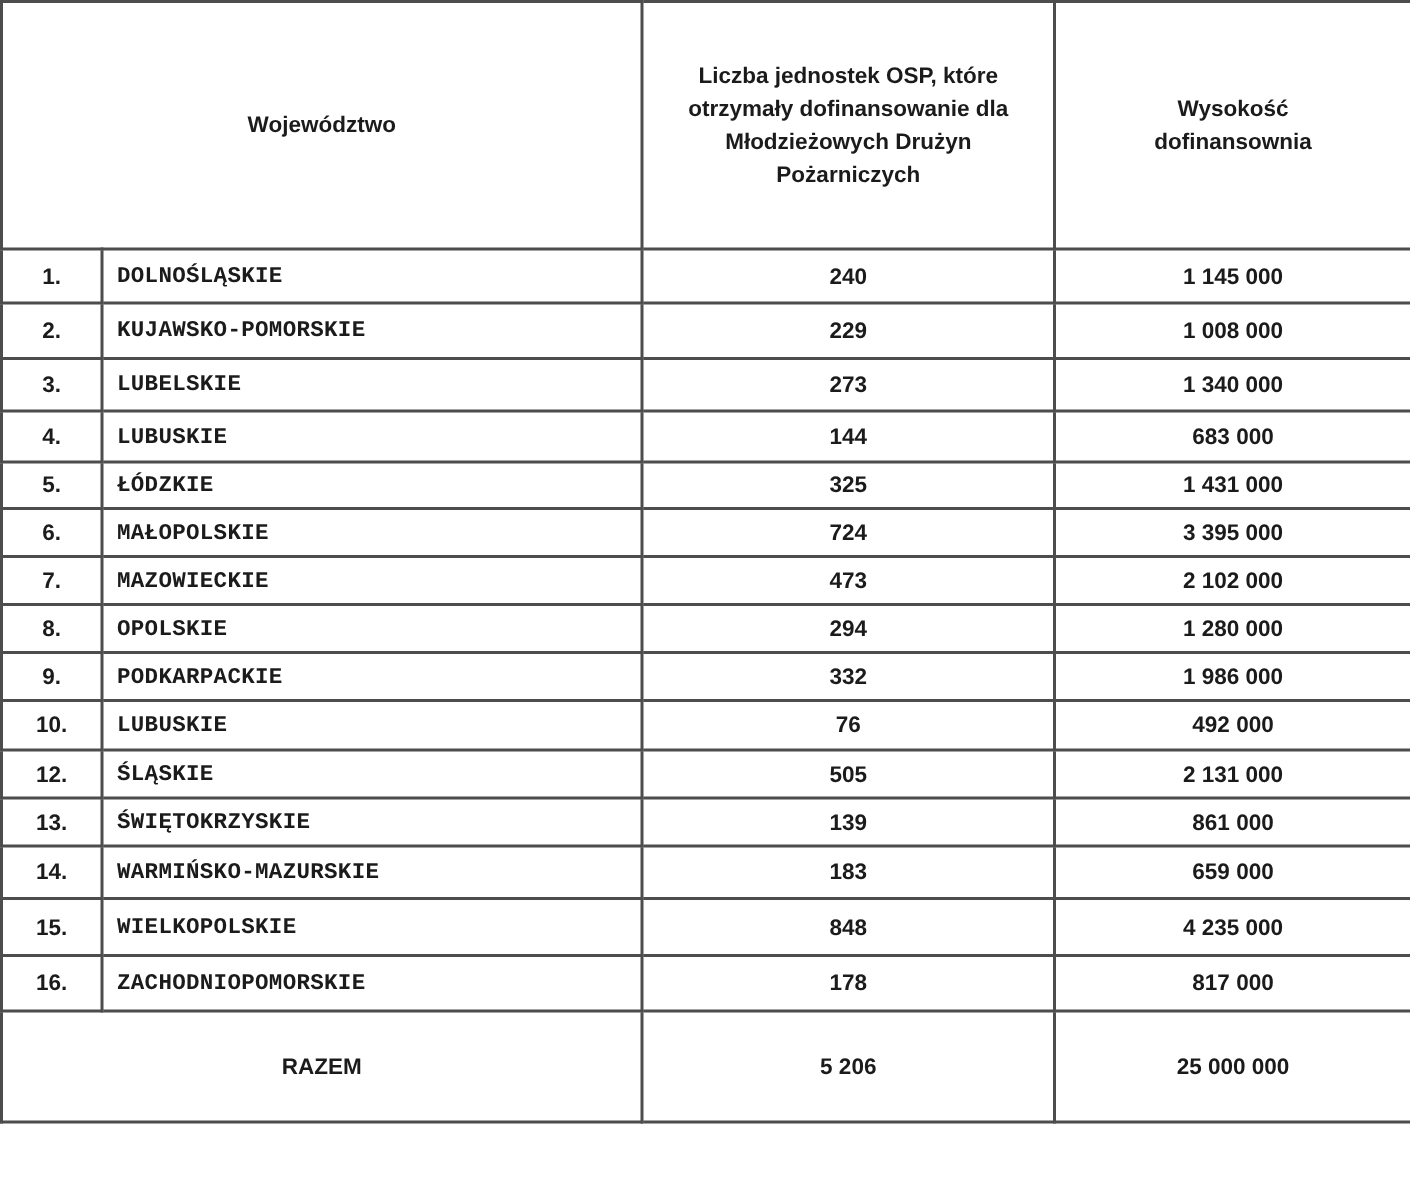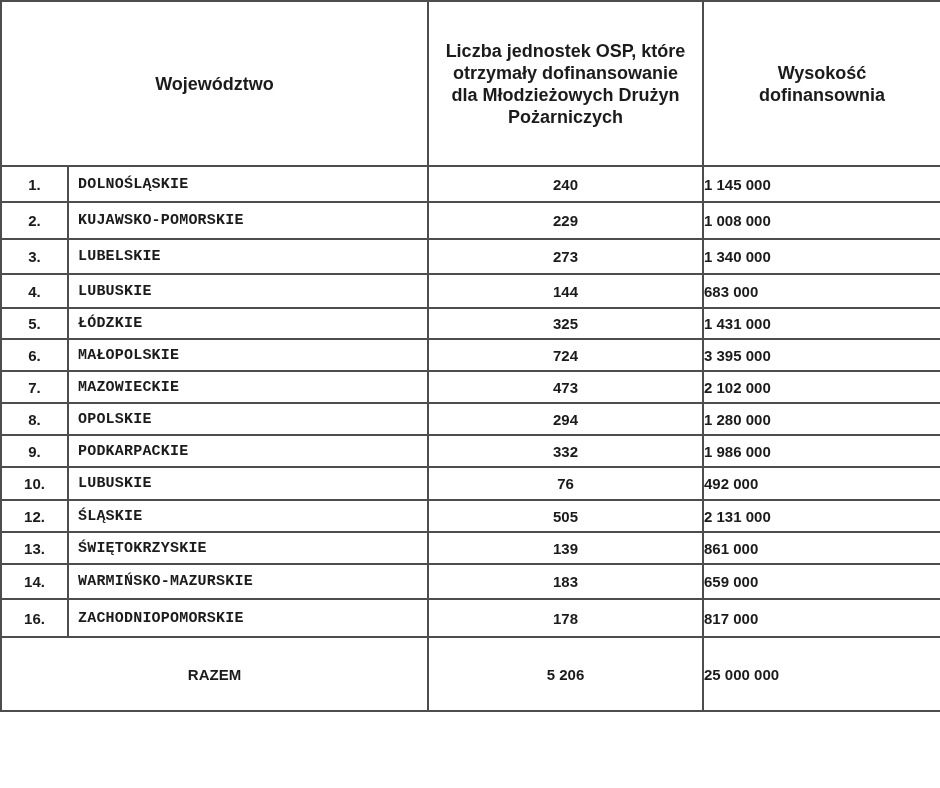--- a/index.html
+++ b/index.html
@@ -44,34 +44,34 @@
   tbody tr:nth-child(10) { height: 33px; }
   tbody tr:nth-child(13) { height: 35px; }
   tbody tr:nth-child(14) { height: 38px; margin-top: 11px; }
   tbody tr:nth-child(15) { height: 37px; }
   tbody tr:nth-child(16) { height: 37px; }
   tfoot tr { height: 74px; }
 
   th {
     text-align: center;
     line-height: 22px;
-    font-size: 18px;
+    font-size: 15px;
   }
   .hwrap {
     max-width: 250px;
     margin: 0 auto;
   }
   .hwrap-narrow {
     max-width: 150px;
     margin: 0 auto;
   }
   td.num    { text-align: center; }
   td.name   { text-align: left; padding-left: 9px; letter-spacing: 0.2px; font-family: Liberation Mono, monospace; }
   td.count  { text-align: center; }
-  td.amount { text-align: left; }
+  td.amount { text-align: center; }
   td.total-label { text-align: center; }
 </style>
 </head>
 <body>
 
 <div class="page">
   <table class="funding-table">
     <colgroup>
       <col class="c-no">
       <col class="c-name">
@@ -164,20 +164,26 @@
           <td class="count">139</td>
           <td class="amount">861 000</td>
         </tr>
         <tr>
           <td class="num">14.</td>
           <td class="name">WARMIŃSKO-MAZURSKIE</td>
           <td class="count">183</td>
           <td class="amount">659 000</td>
         </tr>
         <tr>
+          <td class="num">15.</td>
+          <td class="name">WIELKOPOLSKIE</td>
+          <td class="count">848</td>
+          <td class="amount">4 235 000</td>
+        </tr>
+        <tr>
           <td class="num">16.</td>
           <td class="name">ZACHODNIOPOMORSKIE</td>
           <td class="count">178</td>
           <td class="amount">817 000</td>
         </tr>
       </tbody>
     <tfoot>
       <tr>
         <td colspan="2" class="total-label">RAZEM</td>
         <td class="count">5 206</td>

